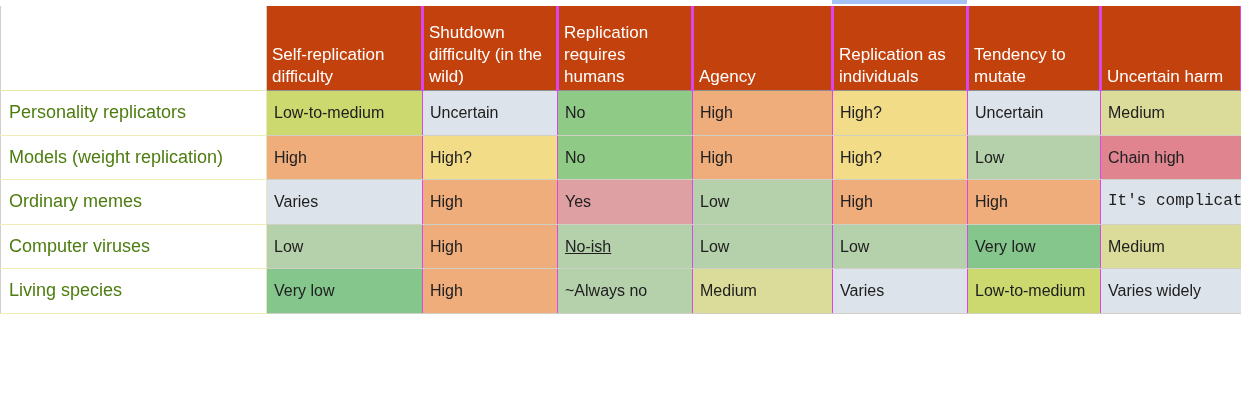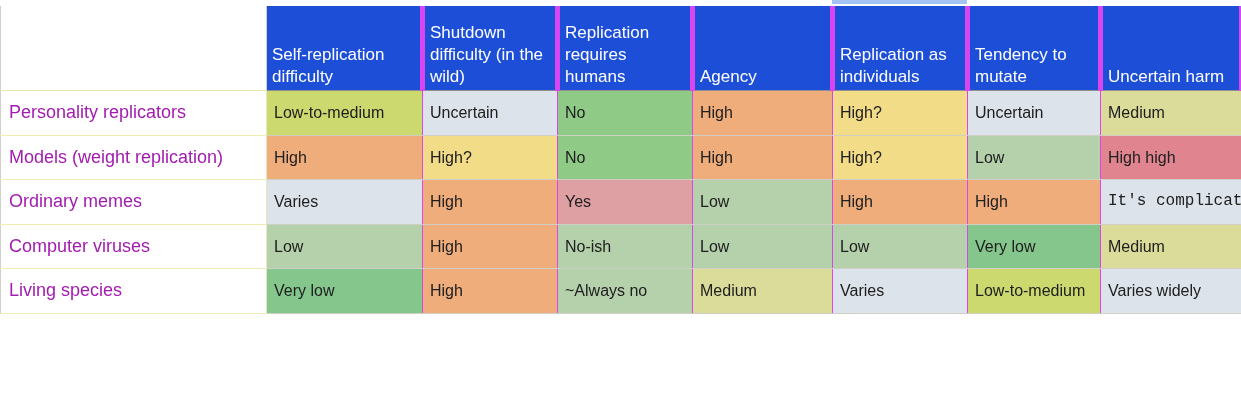--- a/index.html
+++ b/index.html
@@ -36,46 +36,46 @@
     text-align: left;
     vertical-align: bottom;
     font-size: 17px;
     line-height: 21px;
     color: #202020;
     overflow: hidden;
     white-space: nowrap;
   }
   
   tr.header-row th {
-    background: #1d4ed8;
+    background: #c2410c;
     color: #ffffff;
     vertical-align: bottom;
     height: 87px;
     font-size: 17px;
     line-height: 22px;
     white-space: normal;
-    border-right: 5px solid #d946ef;
+    border-right: 3px solid #d946ef;
     border-bottom: 1px solid #8f8f8f;
     padding-bottom: 2px;
   }
   tr.header-row th.corner {
     background: #ffffff;
     border-right: 1px solid #d0d0c8;
     border-bottom: 1px solid #e6e6a8;
     border-top: 1px solid #d0d0c8;
   }
   tr.header-row th.corner-left {
     border-left: 1px solid #d0d0c8;
   }
   
   tbody tr { height: 44.5px; }
   tbody td.rowlabel {
     background: #ffffff;
     font-size: 18px;
-    color: #a21caf;
+    color: #4d7c0f;
     vertical-align: middle;
     padding-left: 8px;
     border-left: 1px solid #d0d0c8;
     border-bottom: 1px solid #eeeeb4;
     border-right: 1px solid #e8e8c0;
   }
   tbody td.cell {
     vertical-align: middle;
     padding-left: 7px;
     font-size: 16px;
@@ -149,37 +149,37 @@
           <td class="cell" style="background: rgb(220, 220, 154);">Medium</td>
         </tr>
         <tr>
           <td class="rowlabel">Models (weight replication)</td>
           <td class="cell" style="background: rgb(240, 173, 124);">High</td>
           <td class="cell" style="background: rgb(242, 220, 136);">High?</td>
           <td class="cell" style="background: rgb(143, 202, 135);">No</td>
           <td class="cell" style="background: rgb(240, 173, 124);">High</td>
           <td class="cell" style="background: rgb(242, 220, 136);">High?</td>
           <td class="cell" style="background: rgb(180, 209, 171);">Low</td>
-          <td class="cell" style="background: rgb(224, 132, 144);">High high</td>
+          <td class="cell" style="background: rgb(224, 132, 144);">Chain high</td>
         </tr>
         <tr>
           <td class="rowlabel">Ordinary memes</td>
           <td class="cell" style="background: rgb(221, 227, 234);">Varies</td>
           <td class="cell" style="background: rgb(240, 173, 124);">High</td>
           <td class="cell" style="background: rgb(222, 160, 163);">Yes</td>
           <td class="cell" style="background: rgb(180, 209, 171);">Low</td>
           <td class="cell" style="background: rgb(240, 173, 124);">High</td>
           <td class="cell" style="background: rgb(240, 173, 124);">High</td>
           <td class="cell" style="background: rgb(221, 227, 234); font-family: Liberation Mono, monospace;">It's complicated</td>
         </tr>
         <tr>
           <td class="rowlabel">Computer viruses</td>
           <td class="cell" style="background: rgb(180, 209, 171);">Low</td>
           <td class="cell" style="background: rgb(240, 173, 124);">High</td>
-          <td class="cell" style="background: rgb(180, 209, 171);">No-ish</td>
+          <td class="cell" style="background: rgb(180, 209, 171); text-decoration: underline;">No-ish</td>
           <td class="cell" style="background: rgb(180, 209, 171);">Low</td>
           <td class="cell" style="background: rgb(180, 209, 171);">Low</td>
           <td class="cell" style="background: rgb(133, 198, 140);">Very low</td>
           <td class="cell" style="background: rgb(220, 220, 154);">Medium</td>
         </tr>
         <tr>
           <td class="rowlabel">Living species</td>
           <td class="cell" style="background: rgb(133, 198, 140);">Very low</td>
           <td class="cell" style="background: rgb(240, 173, 124);">High</td>
           <td class="cell" style="background: rgb(180, 209, 171);">~Always no</td>

